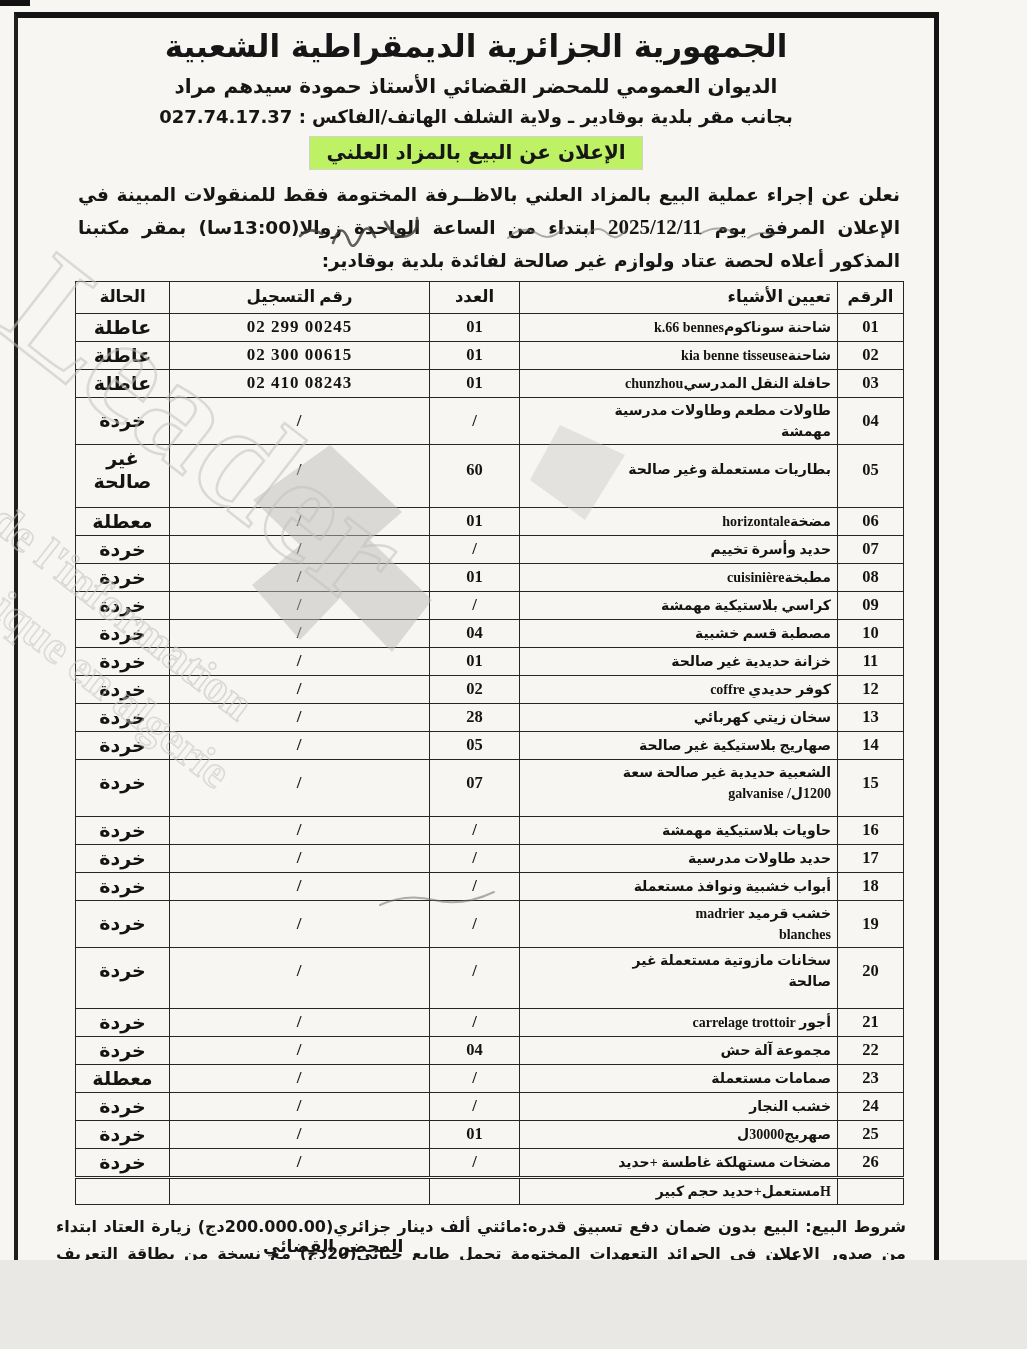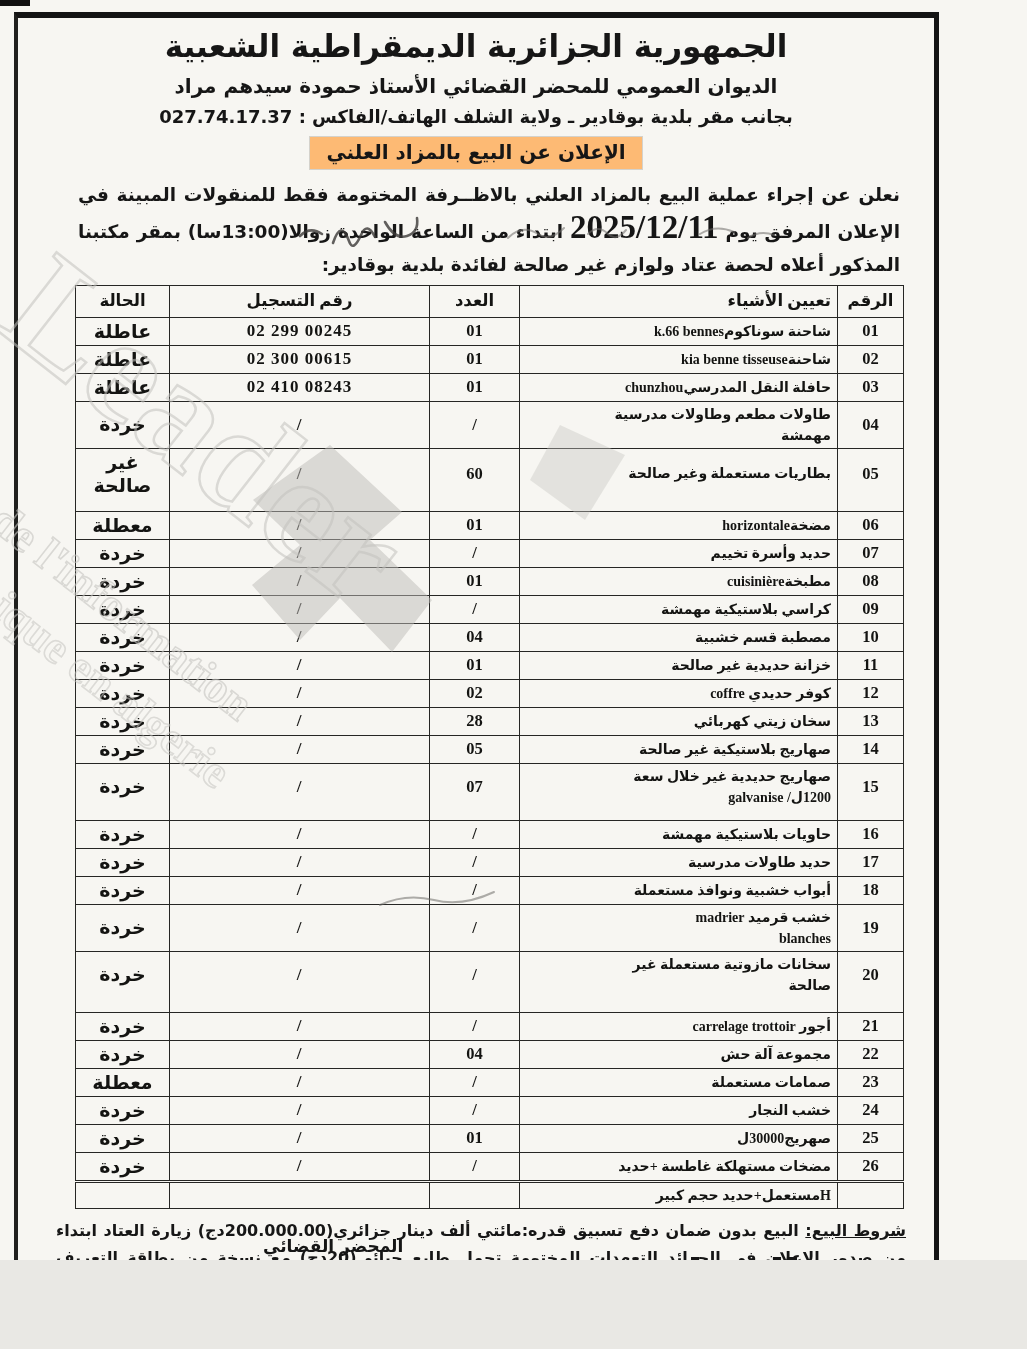--- a/index.html
+++ b/index.html
@@ -8,44 +8,44 @@
         color:#161616;margin:0 auto;}
   
   .frame{position:absolute;top:12px;left:14px;width:925px;height:1306px;box-sizing:border-box;
          border-top:6px solid #141414;border-left:4px solid #20201e;border-right:5px solid #141414;
          border-bottom:7px solid #1b1b19;}
   .corner-mark{position:absolute;top:0;left:0;width:30px;height:6px;background:#111;}
   
   .country{margin:10px 8px 0;text-align:center;font-size:31px;font-weight:700;letter-spacing:-1px;}
   .office{margin:10px 8px 0;text-align:center;font-size:20px;font-weight:700;}
   .address{margin:8px 8px 0;text-align:center;font-size:18px;font-weight:700;}
-  .title-box{margin:10px auto 0;display:table;background:#fdba74;padding:3px 16px 5px;
+  .title-box{margin:10px auto 0;display:table;background:#bef264;padding:3px 16px 5px;
              font-size:20px;font-weight:700;box-shadow:0 0 0 1px #d4d2cc;}
   
   .intro{margin:9px 34px 4px 60px;font-size:18.5px;font-weight:700;line-height:33px;
          text-align:justify;}
-  .intro-date{font-family:"Liberation Serif","DejaVu Sans",serif;font-size:33px;font-weight:700;}
+  .intro-date{font-family:"Liberation Serif","DejaVu Sans",serif;font-size:21px;font-weight:700;}
   
   table.auction{border-collapse:collapse;margin:2px 30px 0 0;width:828px;table-layout:fixed;
                 font-weight:700;}
   table.auction th,table.auction td{border:1.6px solid #262624;padding:2px 6px;box-sizing:border-box;
       font-family:"Liberation Serif","DejaVu Sans",serif;font-weight:700;color:#141412;}
   table.auction th{font-size:16.5px;padding:3px 6px;}
   .col-num{width:66px;text-align:center;font-size:16.5px;}
   .col-item{width:318px;text-align:right;font-size:14px;white-space:pre-line;line-height:1.5;}
   .col-qty{width:90px;text-align:center;font-size:16.5px;}
   .col-reg{width:260px;text-align:center;font-size:17px;letter-spacing:1px;}
   .col-state{width:94px;text-align:center;font-size:19px;white-space:pre-line;}
   tbody tr:nth-child(5) td{padding-bottom:14px;}   
   tbody tr:nth-child(15) td{padding-bottom:12px;}  
   tbody tr:nth-child(20) td{padding-bottom:16px;}  
   tbody tr:last-child td{border-top:3px double #262624;}
   
   .terms{margin:8px 28px 0 38px;font-size:16px;font-weight:700;line-height:27px;text-align:justify;}
-  .terms-lead{text-decoration:underline;}
+  .terms-lead{}
   
   .signature{position:absolute;top:1236px;left:243px;font-size:17px;font-weight:700;margin-left:20px;}
   .pub-number{position:absolute;top:1286px;left:35px;font-size:23px;font-weight:700;
               font-family:Liberation Sans, sans-serif;direction:ltr;}
   .pub-date{position:absolute;top:1285px;left:256px;font-size:23px;font-weight:700;
             font-family:"Liberation Serif","DejaVu Sans",serif;direction:ltr;}
   .newspaper{position:absolute;top:1250px;left:668px;font-size:43px;font-weight:700;
              letter-spacing:2px;transform:scaleX(1.08);}
   .bottom-rule{position:absolute;top:1338px;left:0;width:1027px;height:6px;background:#262624;}
   .bottom-rule .gap{position:absolute;top:0;height:6px;background:#f7f6f2;opacity:.55;}
@@ -174,21 +174,21 @@
           </tr>
           <tr>
             <td class="col-num">14</td>
             <td class="col-item">صهاريج بلاستيكية غير صالحة</td>
             <td class="col-qty">05</td>
             <td class="col-reg">/</td>
             <td class="col-state">خردة</td>
           </tr>
           <tr>
             <td class="col-num">15</td>
-            <td class="col-item">صهاريج حديدية غير خلال سعة
+            <td class="col-item">الشعبية حديدية غير صالحة سعة
 1200ل/ galvanise</td>
             <td class="col-qty">07</td>
             <td class="col-reg">/</td>
             <td class="col-state">خردة</td>
           </tr>
           <tr>
             <td class="col-num">16</td>
             <td class="col-item">حاويات بلاستيكية مهمشة</td>
             <td class="col-qty">/</td>
             <td class="col-reg">/</td>

